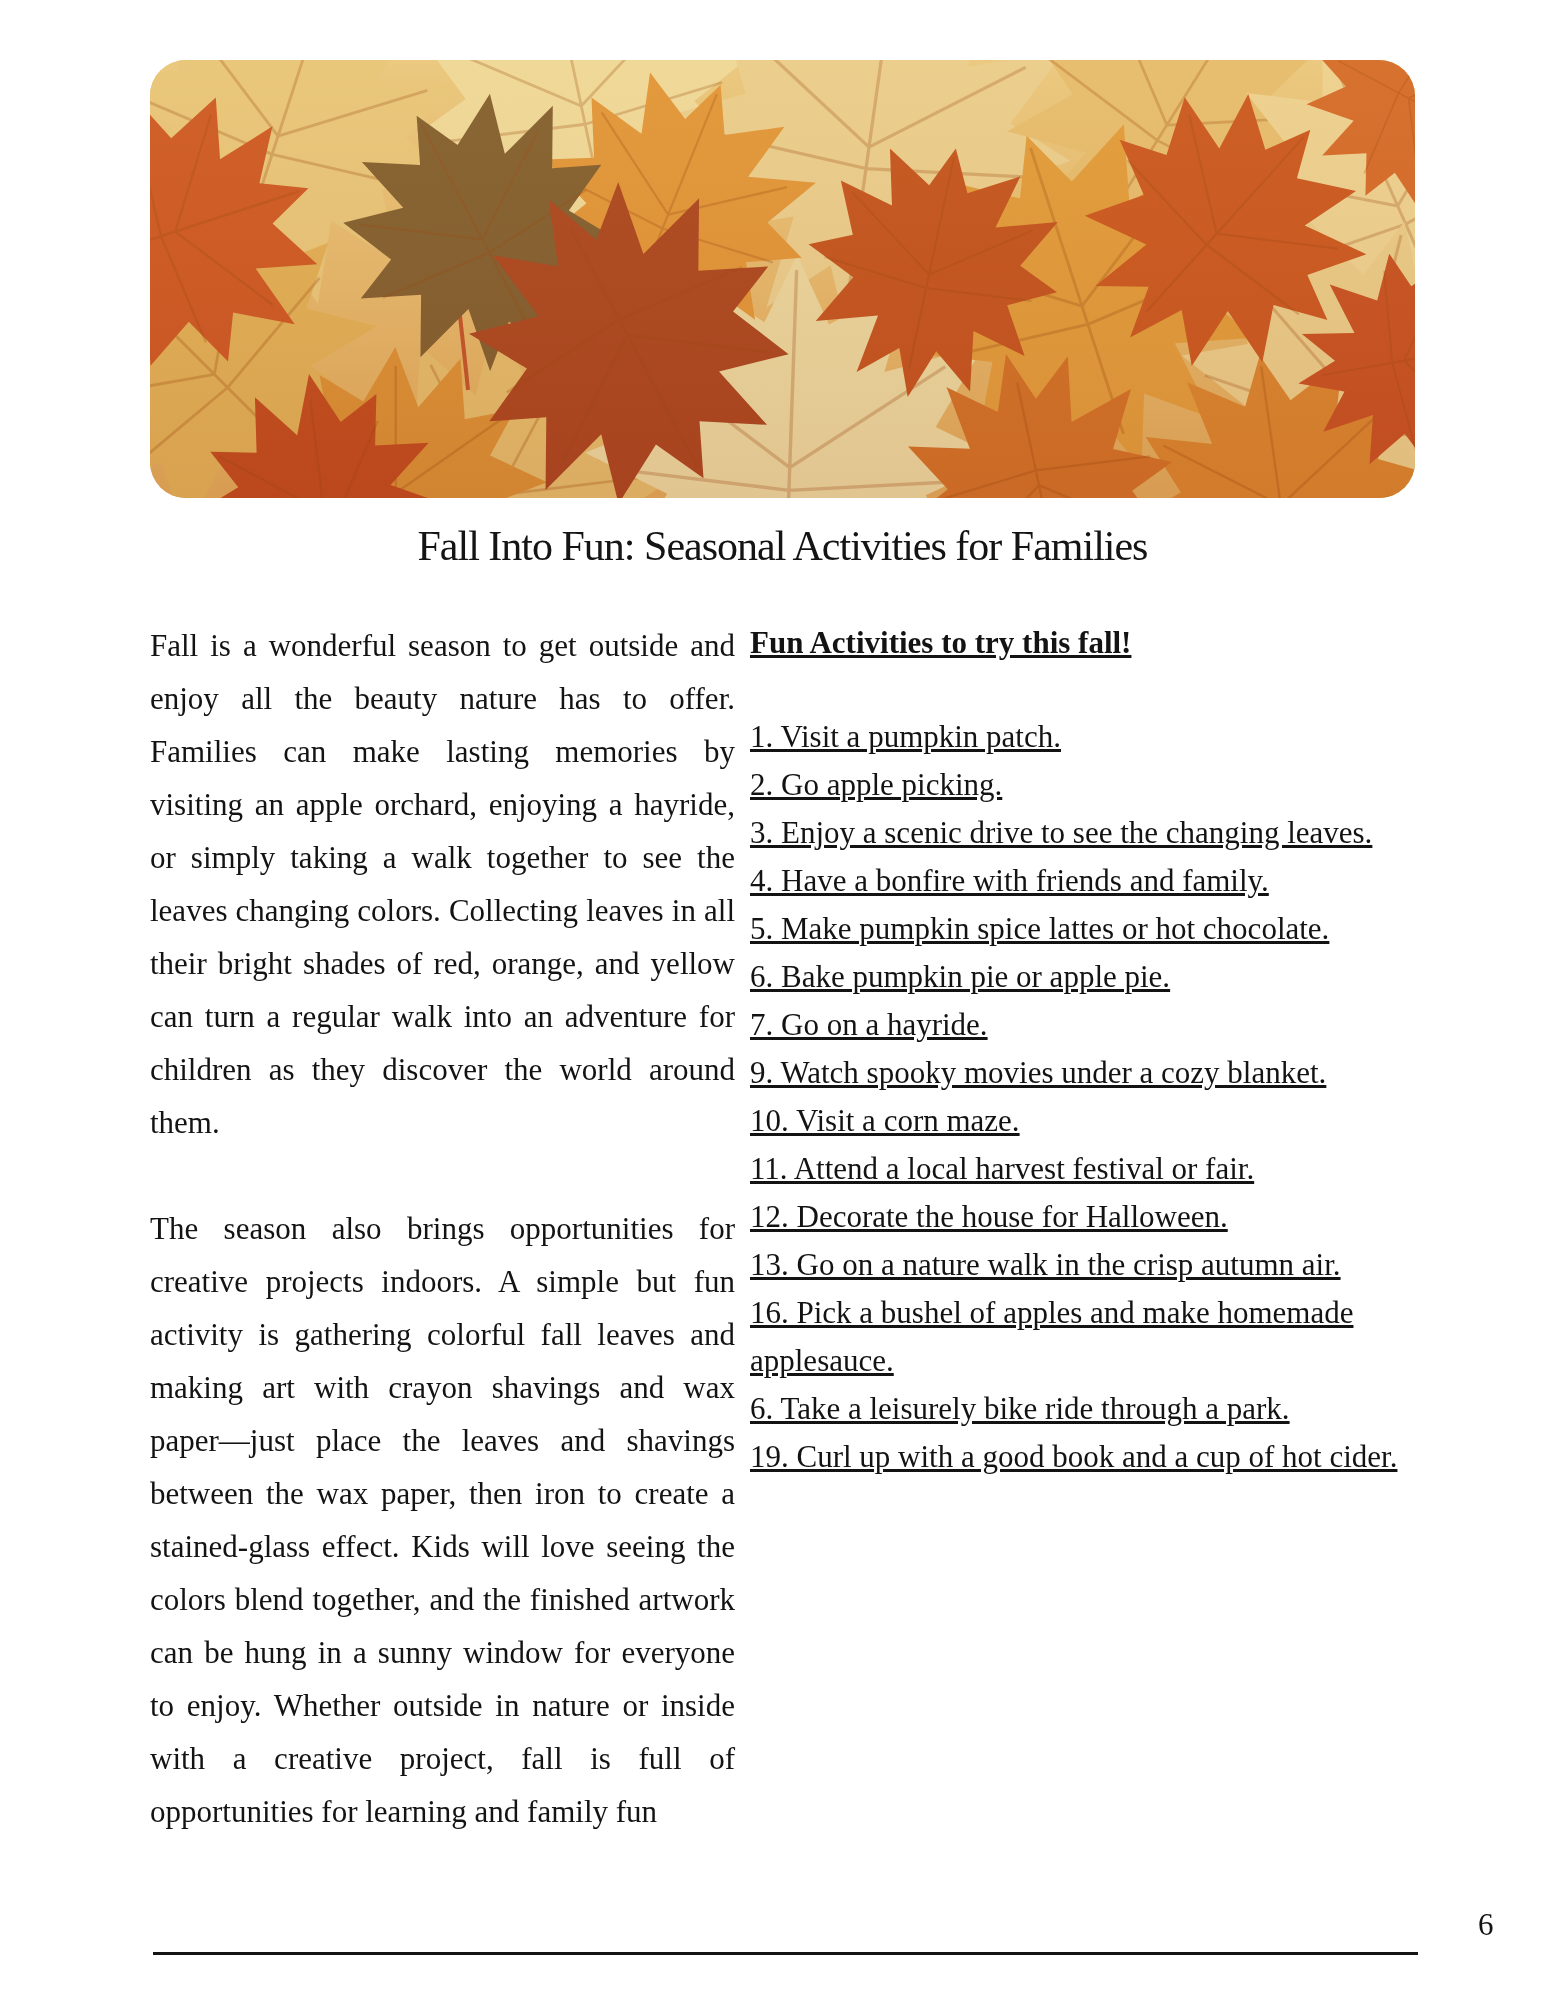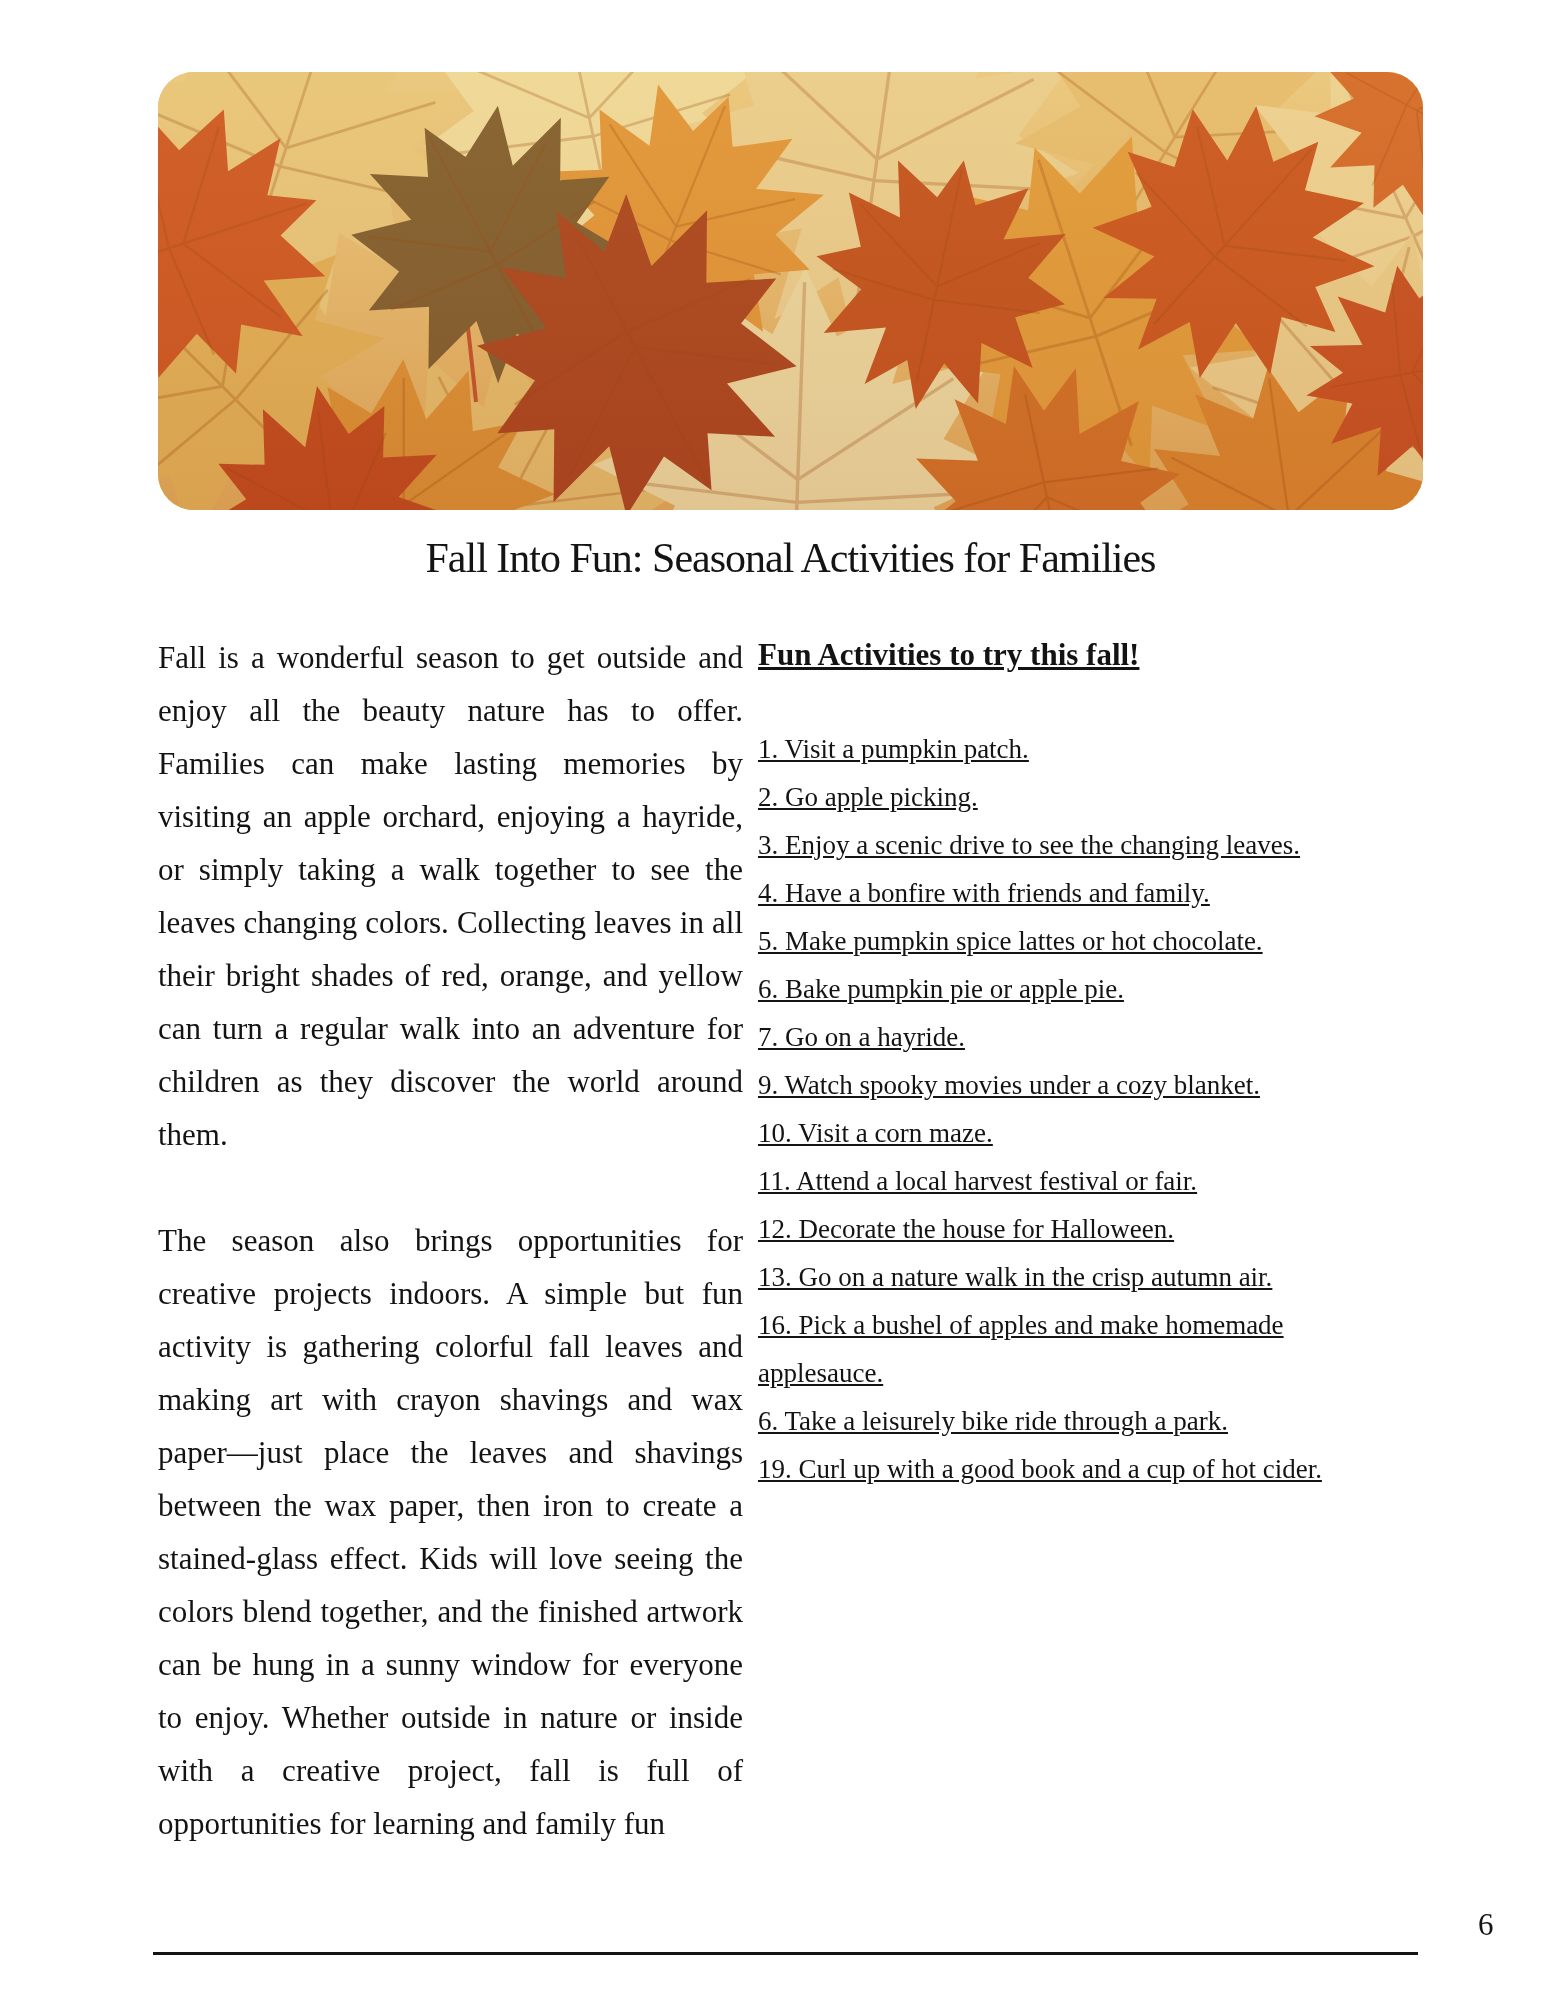--- a/index.html
+++ b/index.html
@@ -4,21 +4,21 @@
 <style>
   * { margin:0; padding:0; box-sizing:border-box; }
   html,body { width:1545px; height:2000px; }
   body {
     position:relative;
     background:#ffffff;
     color:#131313;
     font-family:"Liberation Serif", serif;
     overflow:hidden;
   }
-  .content { position:absolute; left:158px; top:60px; width:1265px;margin-top:12px; }
+  .content { position:absolute; left:150px; top:60px; width:1265px; }
 
   
   .hero {
     width:1265px; height:438px;
     border-radius:36px;
     overflow:hidden;
     position:relative;
     background:#e6c178;
   }
   .hero svg { display:block; width:100%; height:100%; }
@@ -45,21 +45,21 @@
     hyphens:none;
   }
   .activities-col { width:653px;text-decoration:underline; }
   .activities-heading {
     font-size:31px;
     font-weight:bold;
     line-height:48px;
     margin-bottom:46px;
   }
   .activities-list .activity {
-    font-size:27px;
+    font-size:31px;
     line-height:48px;
   }
 
   
   .footer-divider {
     position:absolute;
     left:153px; top:1952px;
     width:1265px; height:3px;
     background:#141414;
   }

